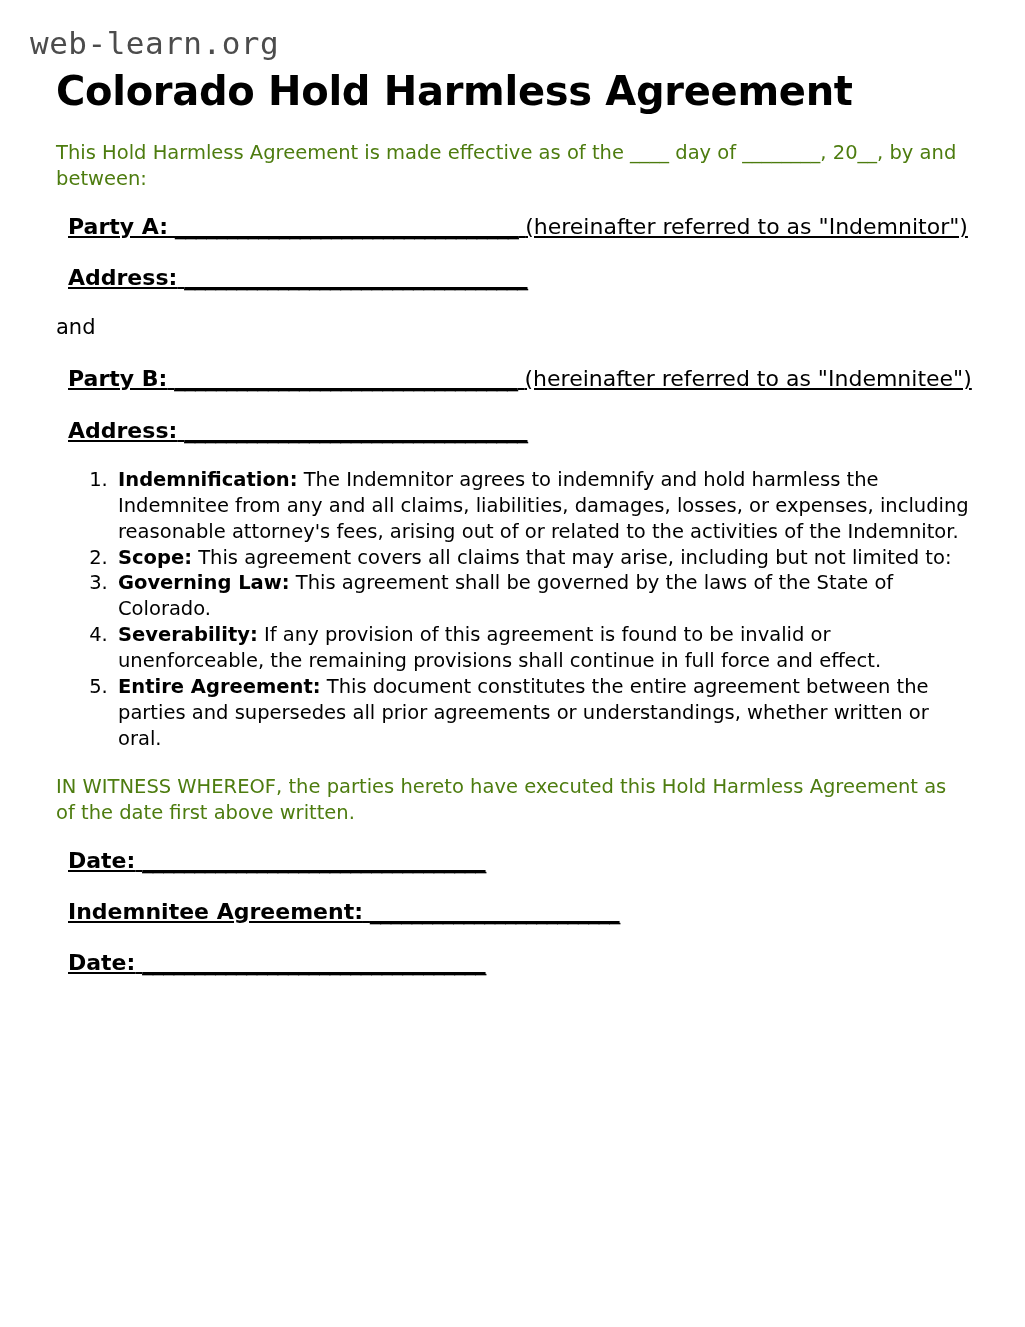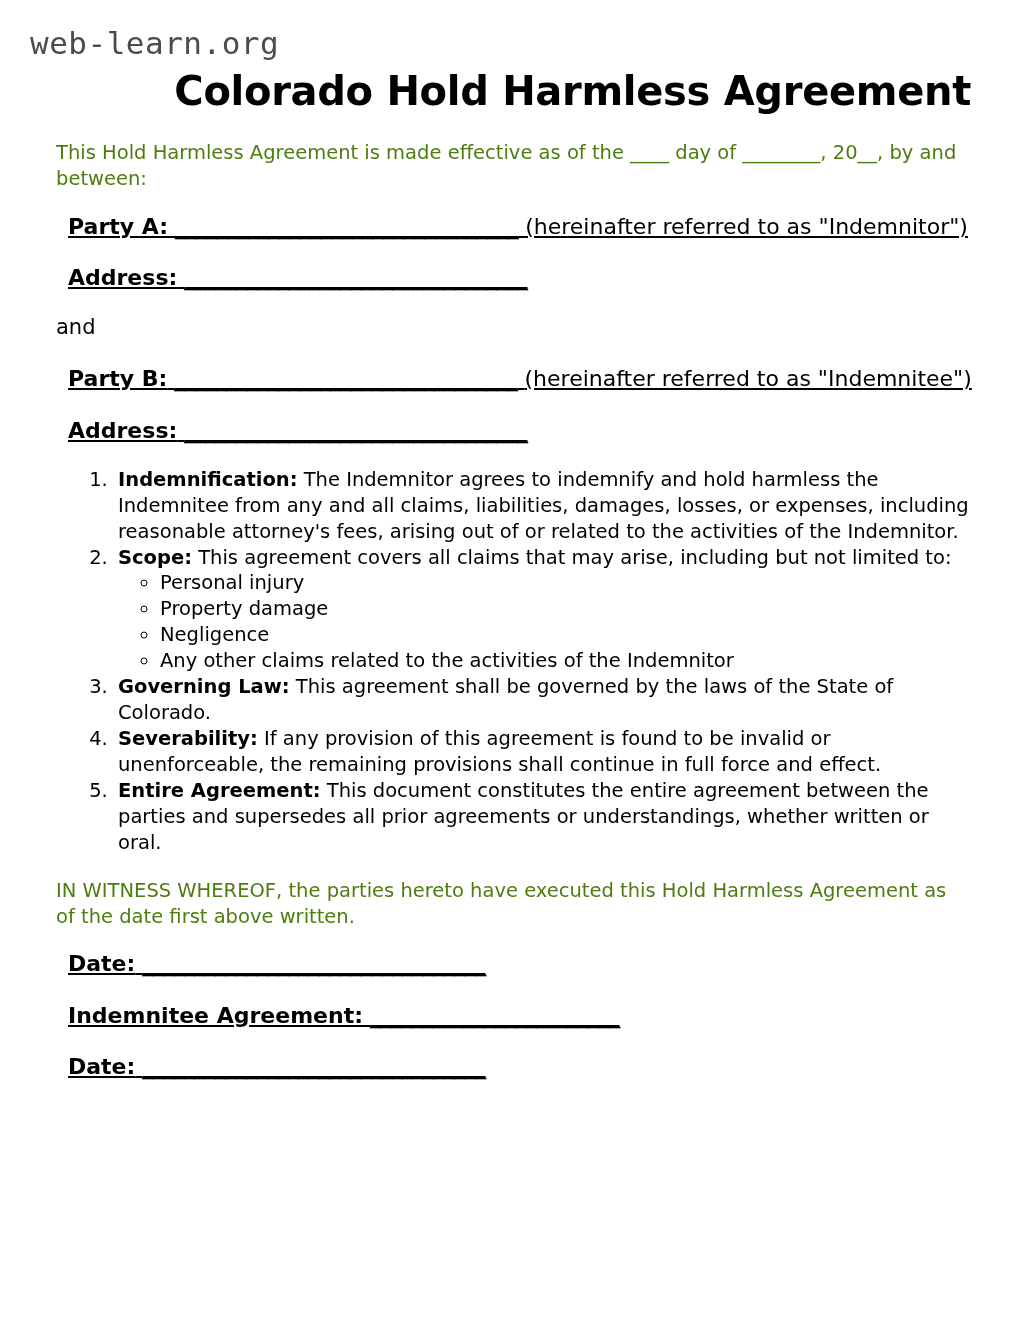--- a/index.html
+++ b/index.html
@@ -41,21 +41,20 @@
   }
 
   
   .doc-title {
     font-size: 40px;
     line-height: 1.15;
     font-weight: bold;
     margin: 9px 0 26px 0;
     letter-spacing: -0.3px;
     color: #000000;
-    text-align: right;
   }
 
   
   p.para {
     font-size: 19.5px;
     line-height: 1.33;
     margin: 0 0 20px 0;
     color: #4d7c0f;
   }
   .lbl {
@@ -149,26 +148,20 @@
       <span class="rule">_________________________________</span>
     </div>
 
 
     <ol class="terms">
       <li>
         <span class="lbl">Indemnification:</span><span> The Indemnitor agrees to indemnify and hold harmless the Indemnitee from any and all claims, liabilities, damages, losses, or expenses, including reasonable attorney's fees, arising out of or related to the activities of the Indemnitor.</span>
       </li>
       <li>
         <span class="lbl">Scope:</span><span> This agreement covers all claims that may arise, including but not limited to:</span>
-        <ul class="subterms">
-          <li>Personal injury</li>
-          <li>Property damage</li>
-          <li>Negligence</li>
-          <li>Any other claims related to the activities of the Indemnitor</li>
-        </ul>
       </li>
       <li>
         <span class="lbl">Governing Law:</span><span> This agreement shall be governed by the laws of the State of Colorado.</span>
       </li>
       <li>
         <span class="lbl">Severability:</span><span> If any provision of this agreement is found to be invalid or unenforceable, the remaining provisions shall continue in full force and effect.</span>
       </li>
       <li>
         <span class="lbl">Entire Agreement:</span><span> This document constitutes the entire agreement between the parties and supersedes all prior agreements or understandings, whether written or oral.</span>
       </li>

